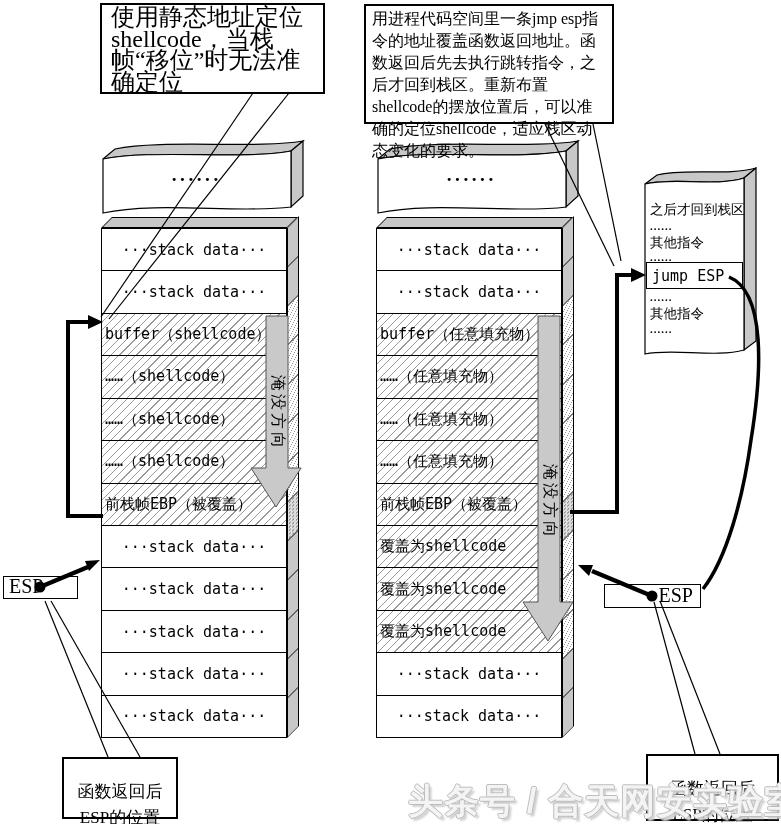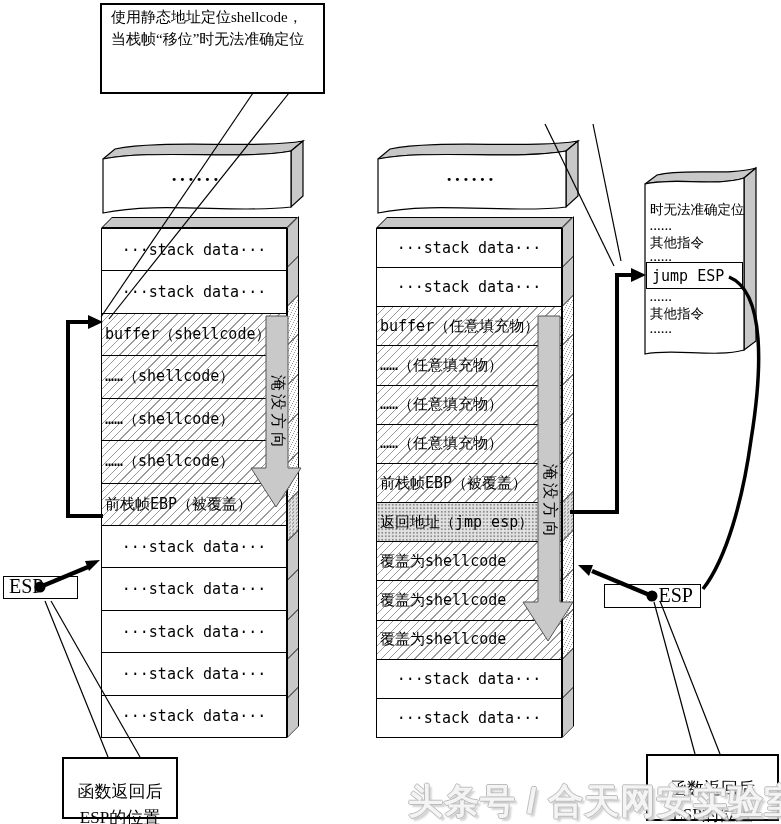--- a/index.html
+++ b/index.html
@@ -14,21 +14,21 @@
   svg.layer { position:absolute; left:0; top:0; pointer-events:none; }
   #bg-svg { z-index: 0; }
   #ov-svg { z-index: 10; }
 
   
   .callout {
     position: absolute; background: #fff; border: 2px solid #000;
     color:#000; z-index:5;
   }
   #callout-left   { left:100px; top:3px;  width:225px; height:91px;
-                    font-size:15px; line-height:21.5px; padding:2px 12px 2px 9px; }
+                    font-size:24px; line-height:21.5px; padding:2px 12px 2px 9px; }
   #callout-right  { left:364px; top:4px;  width:250px; height:120px;
                     font-size:16px; line-height:22px; padding:2px 4px 2px 6px; }
   .callout-small  { text-align:center; font-size:17px; line-height:26px; padding-top:20px; }
   #callout-bl     { left:62px;  top:757px; width:116px; height:62px; }
   #callout-br     { left:646px; top:754px; width:133px; height:67px; }
 
   
   .esp-box {
     position:absolute; background:#fff; border:1.6px solid #000;
     font-size:20px; z-index:5; display:flex; align-items:flex-end;
@@ -129,20 +129,23 @@
     <g>
       <path d="M645,184 C672,177 716,187 744,178 L756,168 C728,176 684,168 657,175 Z" fill="#c8c8c8" stroke="#000" stroke-width="1.2"></path>
       <path d="M744,178 L756,168 L756,341 L744,350 Z" fill="#c8c8c8" stroke="#000" stroke-width="1.2"></path>
       <path d="M645,184 C672,177 716,187 744,178 L744,350 C716,358 672,348 645,354 Z" fill="#fff" stroke="#000" stroke-width="1.2"></path>
     </g>
   </svg>
 
   <div class="callout" id="callout-left">
     <span>使用静态地址定位shellcode，当栈帧“移位”时无法准确定位</span>
   </div>
+  <div class="callout" id="callout-right">
+    <span>用进程代码空间里一条jmp esp指令的地址覆盖函数返回地址。函数返回后先去执行跳转指令，之后才回到栈区。重新布置shellcode的摆放位置后，可以准确的定位shellcode，适应栈区动态变化的要求。</span>
+  </div>
 
   <div class="wavy-dots" id="left-wavy-dots">······</div>
   <div class="wavy-dots" id="middle-wavy-dots">······</div>
 
   <div class="band" id="left-band"></div>
   <div class="side" id="left-side">
     <div class="sideseg"></div>
     <div class="sideseg"></div>
     <div class="sideseg hatch"></div>
     <div class="sideseg hatch"></div>
@@ -188,29 +191,28 @@
     <div class="sideseg"></div>
   </div>
   <div class="stack-face" id="middle-stack-face">
     <div class="srow center">···stack data···</div>
     <div class="srow center">···stack data···</div>
     <div class="srow left hatch">buffer（任意填充物）</div>
     <div class="srow left hatch">……（任意填充物）</div>
     <div class="srow left hatch">……（任意填充物）</div>
     <div class="srow left hatch">……（任意填充物）</div>
     <div class="srow left hatch">前栈帧EBP（被覆盖）</div>
-    <div class="srow left stipple">返回地址（jmp esp）</div>
     <div class="srow left hatch">覆盖为shellcode</div>
     <div class="srow left hatch">覆盖为shellcode</div>
     <div class="srow left hatch">覆盖为shellcode</div>
     <div class="srow center">···stack data···</div>
     <div class="srow center">···stack data···</div>
   </div>
 
-  <div class="cs-text cs-line" style="top:201px;">时无法准确定位</div>
+  <div class="cs-text cs-line" style="top:201px;">之后才回到栈区</div>
   <div class="cs-text cs-dots" style="top:220px;">......</div>
   <div class="cs-text cs-line" style="top:234px;">其他指令</div>
   <div class="cs-text cs-dots" style="top:251px;">......</div>
   <div id="jump-box">
     <span>jump ESP</span>
   </div>
   <div class="cs-text cs-dots" style="top:291px;">......</div>
   <div class="cs-text cs-line" style="top:305px;">其他指令</div>
   <div class="cs-text cs-dots" style="top:323px;">......</div>
 

